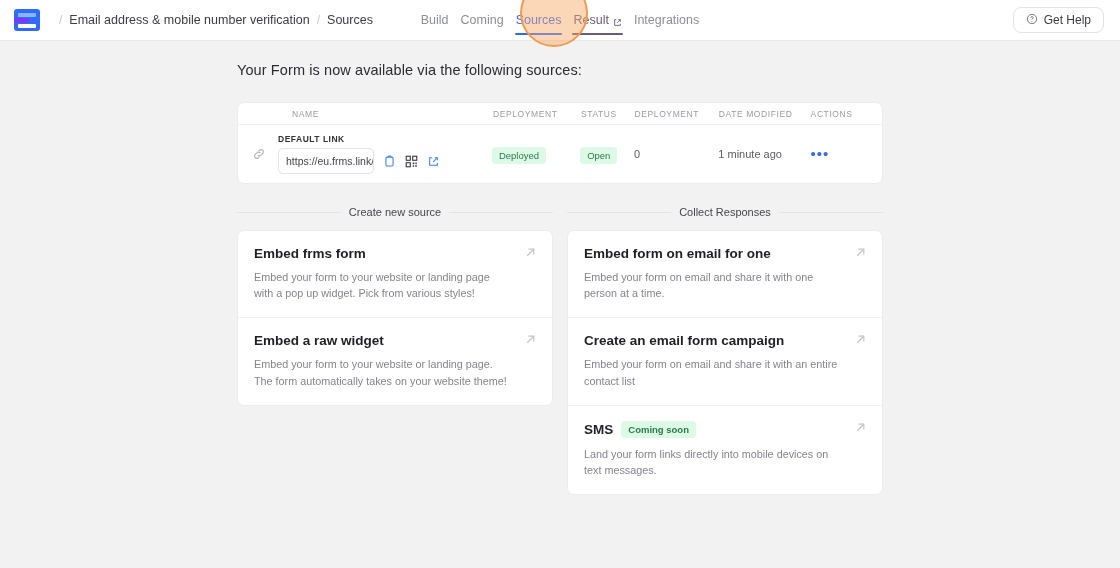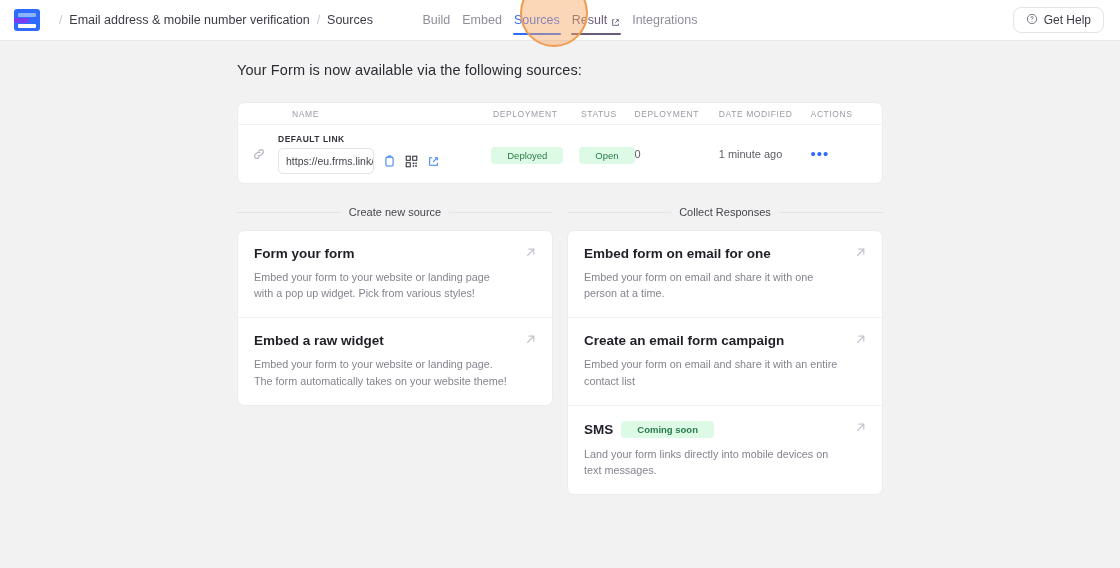--- a/index.html
+++ b/index.html
@@ -174,21 +174,21 @@
   .cell-sta { width: 56px; }
   .cell-res { width: 88px; font-size: 11px; color: #5c5c67; }
   .cell-dat { width: 96px; font-size: 11px; color: #5c5c67; white-space: nowrap; }
   .cell-act { width: 60px; color: #2f6bff; font-size: 15px; letter-spacing: 1px; line-height: 8px; }
 
   .badge {
     display: inline-block;
     background: #dcfae6;
     color: #2c7a4b;
     font-size: 9.5px;
-    padding: 3px 16px;
+    padding: 3px 7px;
     border-radius: 4px;
     white-space: nowrap;
   }
 
   
   .sections { display: flex; gap: 14px; margin-top: 22px; }
   .col { width: 316px; }
   .seclabel {
     display: flex; align-items: center; gap: 8px;
     font-size: 11px; color: #45454f;
@@ -248,21 +248,21 @@
     <span class="crumb">Email address &amp; mobile number verification</span>
     <span class="crumb-sep">/</span>
     <span class="crumb">Sources</span>
   </div>
 
   <div class="navtabs">
     <div class="tab">
       <span>Build</span>
     </div>
     <div class="tab">
-      <span>Embed</span>
+      <span>Coming</span>
     </div>
     <div class="tab active">
       <span>Sources</span>
     </div>
     <div class="tab result">
       <span>Result</span>
       <span class="ext-mini">
         <svg viewBox="0 0 12 12" width="9" height="9" fill="none" stroke="currentColor" stroke-width="1.2">
           <path d="M4.5 2.2H2.2v7.6h7.6V7.5"></path>
             <path d="M7 2.2h2.8V5"></path>
@@ -357,21 +357,21 @@
     </div>
 
     <div class="sections">
 
       <div class="col">
         <div class="seclabel">Create new source</div>
         <div class="cardgroup">
 
 
           <div class="optcard">
-            <div class="opt-title">Form your form</div>
+            <div class="opt-title">Embed frms form</div>
             <div class="opt-desc">Embed your form to your website or landing page with a pop up widget. Pick from various styles!</div>
             <span class="arrow">
               <svg viewBox="0 0 16 16" width="15" height="15" fill="none" stroke="currentColor" stroke-width="1.3">
                 <path d="M4.5 11.5L11.5 4.5"></path>
                   <path d="M5.8 4.5h5.7v5.7"></path>
               </svg>
             </span>
           </div>
 
           <div class="optcard">

